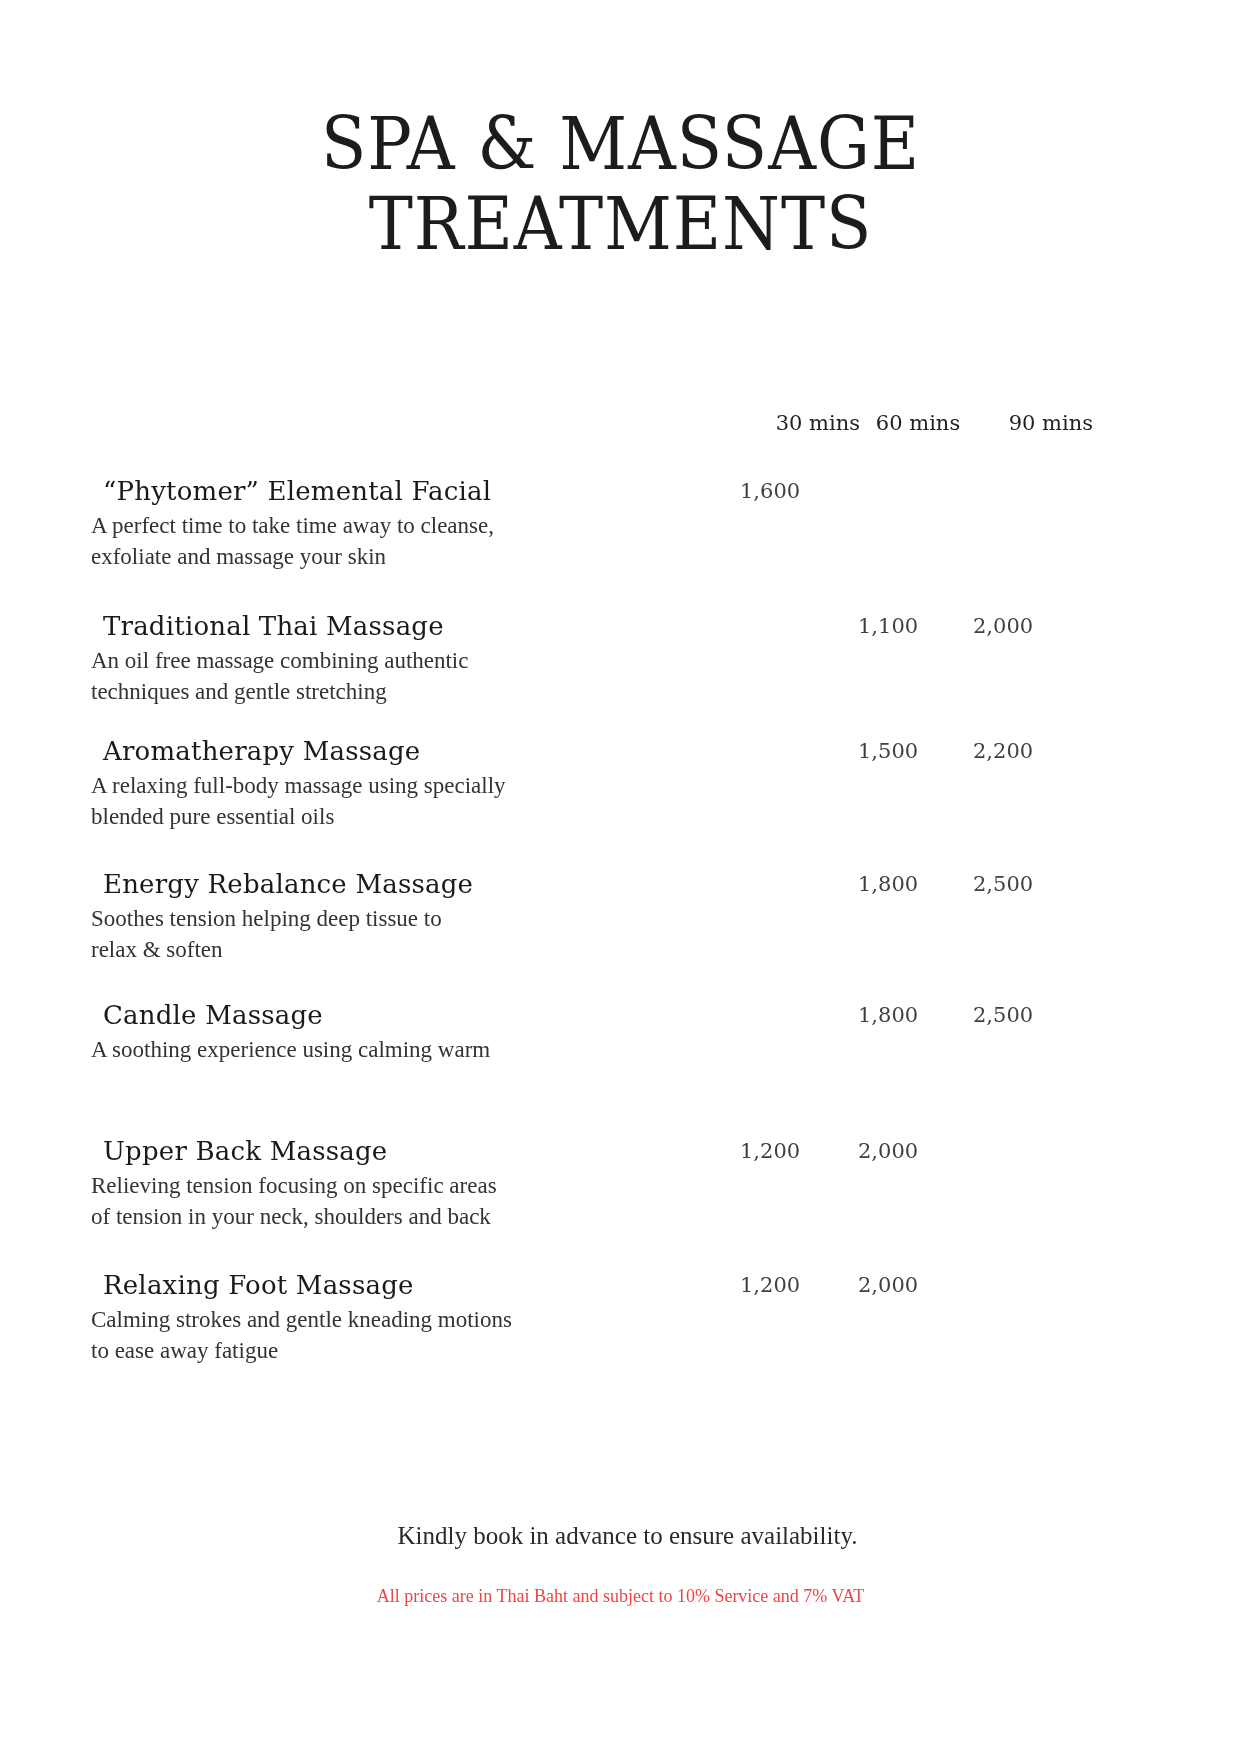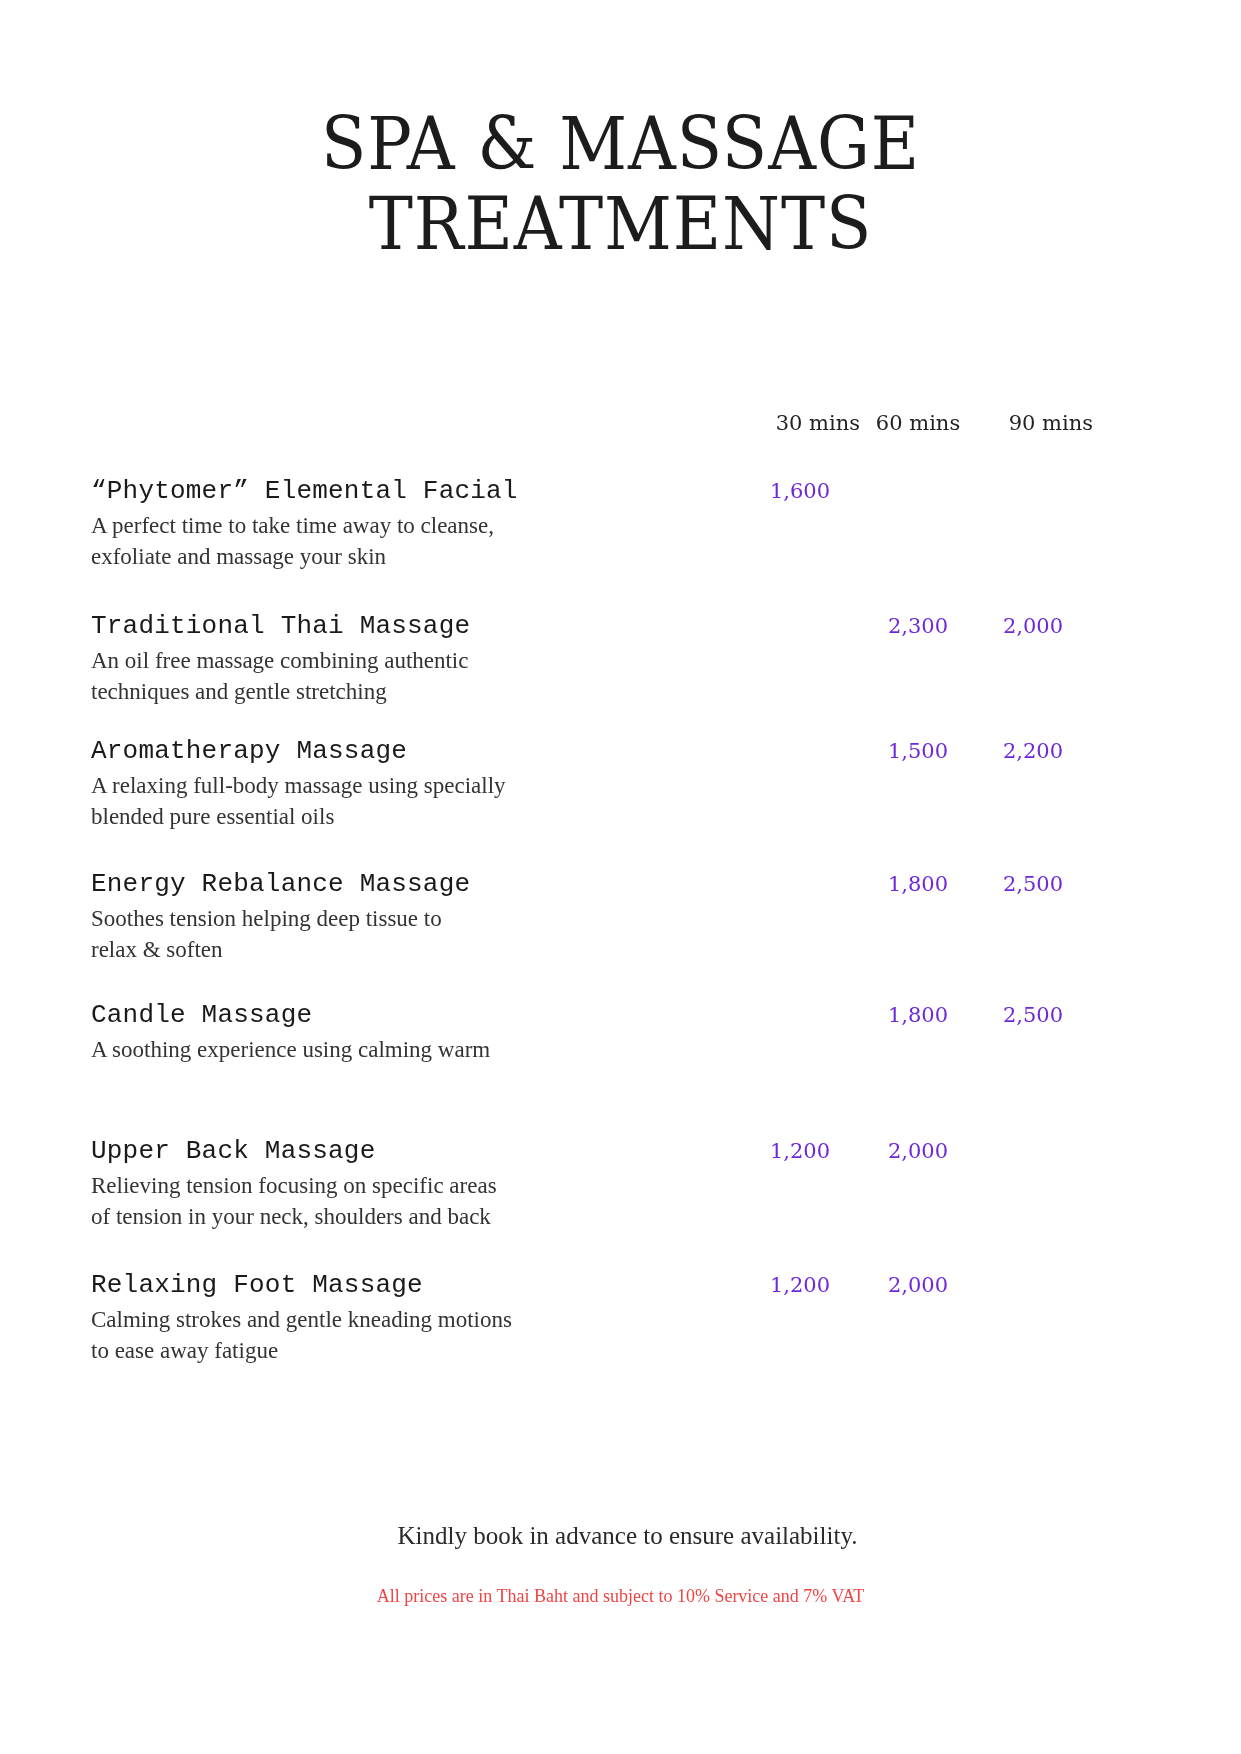--- a/index.html
+++ b/index.html
@@ -20,31 +20,31 @@
   .col-h {
     position: absolute; font-size: 21px; line-height: 30px; text-align: right; width: 120px;
     color: #222;
   }
   .c30 { left: 740px; }
   .c60 { left: 858px; text-align: center; }
   .c90 { left: 973px; }
   .items { position: absolute; top: 0; left: 0; width: 1241px; }
   .item { position: absolute; left: 0; width: 1241px; height: 120px; }
   .item-name {
-    position: absolute; left: 91px; top: 0; font-size: 26px; line-height: 34px; color: #1a1a1a;
-    white-space: nowrap; letter-spacing: 0.2px; font-family: Liberation Mono, monospace;
+    position: absolute; left: 103px; top: 0; font-size: 26px; line-height: 34px; color: #1a1a1a;
+    white-space: nowrap; letter-spacing: 0.2px;
   }
   .item-desc {
     position: absolute; left: 91px; top: 36px; font-size: 21px; line-height: 31px; color: #333;
     width: 560px; font-family: "Liberation Serif", "DejaVu Serif", serif; font-size: 23px;
   }
   .item-desc span { display: block; white-space: nowrap; }
   .price {
-    position: absolute; top: 2px; width: 120px; text-align: center; font-size: 21px; line-height: 30px;
-    color: #6d28d9;
+    position: absolute; top: 2px; width: 120px; text-align: left; font-size: 21px; line-height: 30px;
+    color: #404040;
   }
   .footer-note {
     position: absolute; left: 0; width: 1241px; top: 1522px; text-align: center;
     font-family: "Liberation Serif", "DejaVu Serif", serif; font-size: 25px; color: #2a2a2a; margin-left: 7px;
   }
   .footer-small {
     position: absolute; left: 0; width: 1241px; top: 1586px; text-align: center;
     font-family: "Liberation Serif", "DejaVu Serif", serif; font-size: 18px; color: #ef4444;
   }
 </style>
@@ -75,21 +75,21 @@
     <span class="price c90"></span>
   </div>
 
   <div class="item" style="top:609px">
     <div class="item-name">Traditional Thai Massage</div>
     <div class="item-desc">
       <span>An oil free massage combining authentic</span>
       <span>techniques and gentle stretching</span>
     </div>
     <span class="price c30"></span>
-    <span class="price c60">2,300</span>
+    <span class="price c60">1,100</span>
     <span class="price c90">2,000</span>
   </div>
 
   <div class="item" style="top:734px">
     <div class="item-name">Aromatherapy Massage</div>
     <div class="item-desc">
       <span>A relaxing full-body massage using specially</span>
       <span>blended pure essential oils</span>
     </div>
     <span class="price c30"></span>

